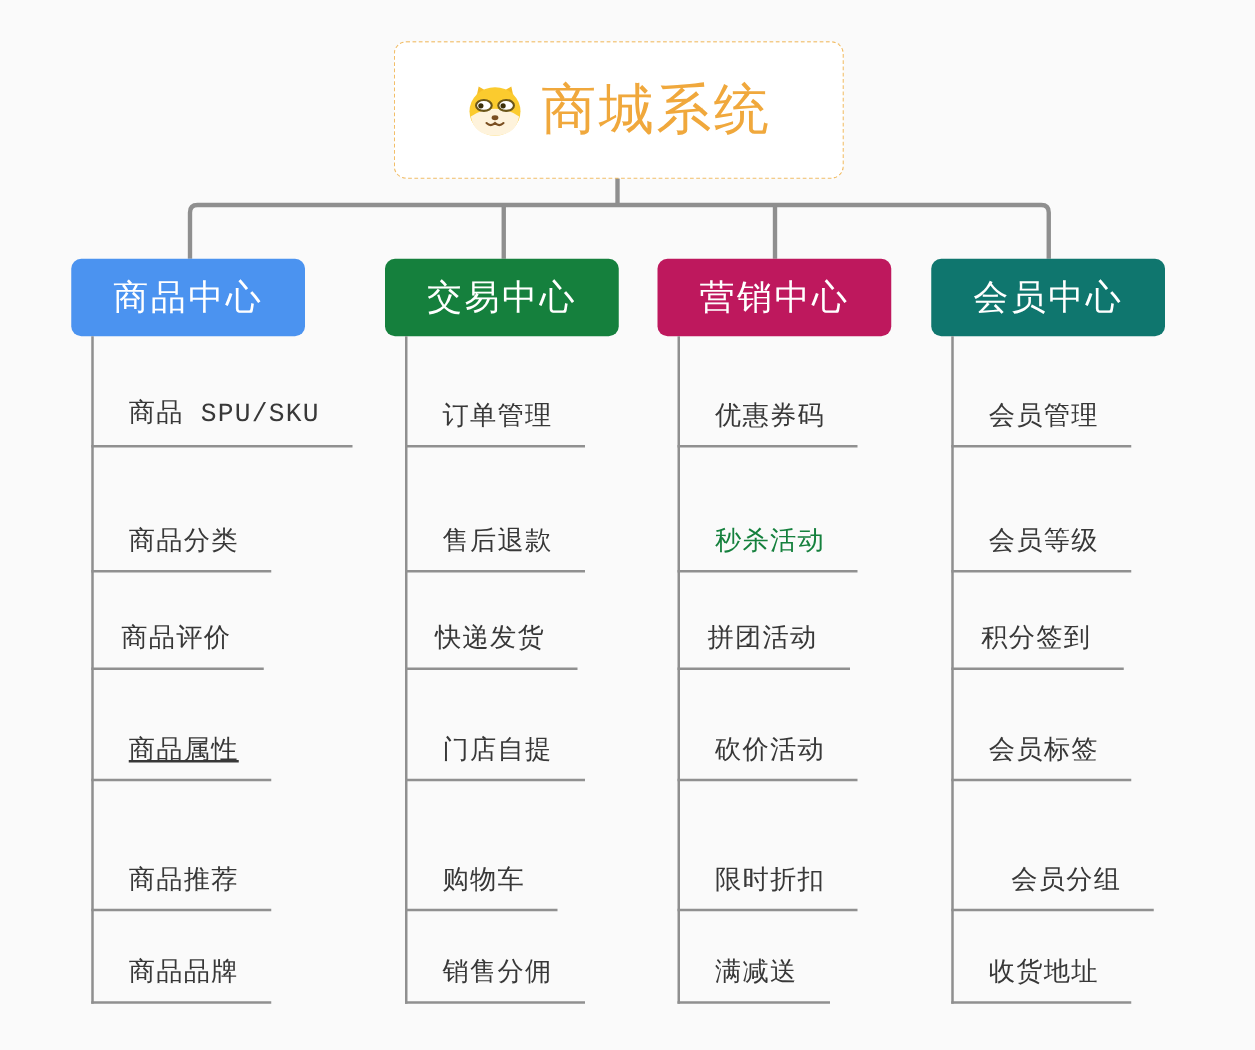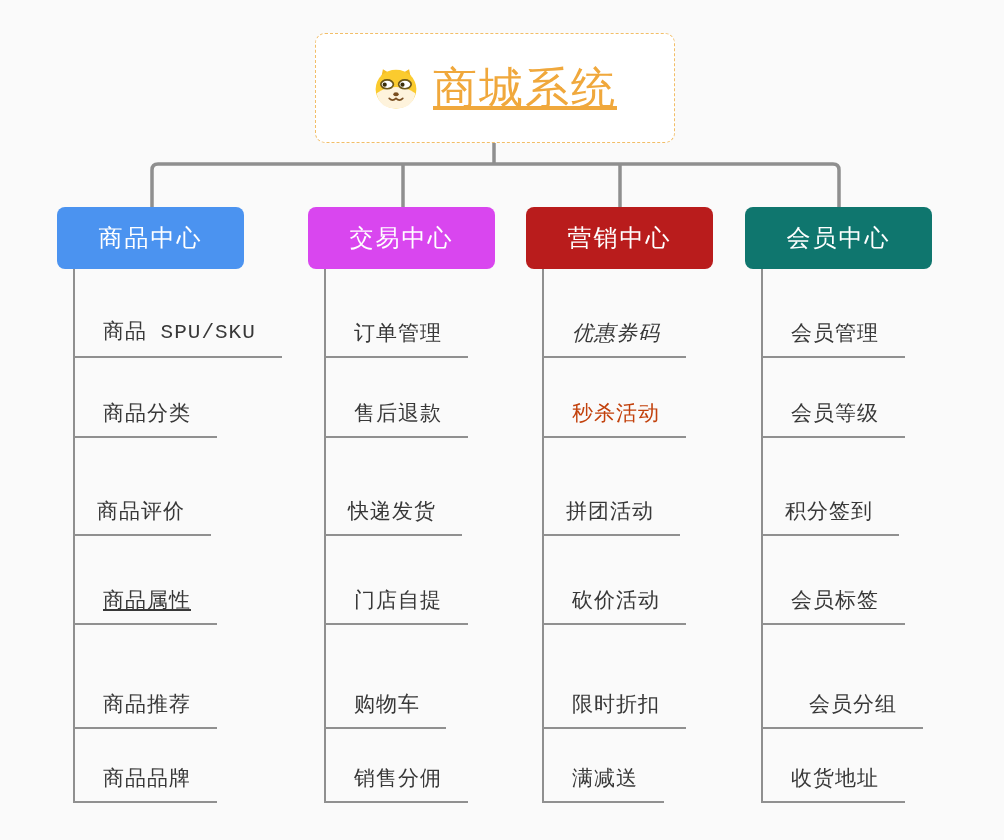--- a/index.html
+++ b/index.html
@@ -27,21 +27,20 @@
     align-items:center;
     justify-content:center;
     gap:14px;
   }
   .root-title{
     font-size:44px;
     line-height:1;
     letter-spacing:2px;
     font-weight:400;
     white-space:nowrap;
-    text-decoration:underline;
   }
   .mascot{width:46px;height:44px;flex:0 0 auto;}
   
   .connectors{
     position:absolute;
     left:0; top:0;
     width:1004px; height:220px;
     pointer-events:none;
   }
   
@@ -56,21 +55,21 @@
   .branch-b3{left:745px;}
   .branch-header{
     position:absolute;
     left:0; top:0;
     width:187px; height:62px;
     border-radius:8px;
     display:flex;
     align-items:center;
     justify-content:center;
     color:#FFFFFF;
-    font-size:24px;
+    font-size:28px;
     letter-spacing:2px;
     white-space:nowrap;
   }
   .branch-line{
     position:absolute;
     left:16px; top:62px;
     width:2px; height:534px;
   }
   .branch-items{
     position:absolute;
@@ -82,21 +81,21 @@
     left:0;
     display:inline-block;
     white-space:nowrap;
     font-size:21px;
     line-height:28px;
     letter-spacing:1px;
     padding:0 26px 9px 30px;
     border-bottom:2px solid #909090;
   }
   .map-item:nth-child(1){top:50px;}
-  .map-item:nth-child(2){top:130px;}
+  .map-item:nth-child(2){top:150px;}
   .map-item:nth-child(3){top:228px;padding-left:24px;}
   .map-item:nth-child(4){top:317px;}
   .map-item:nth-child(5){top:421px;}
   .map-item:nth-child(6){top:495px;}
 </style>
 </head>
 <body>
 
 <div class="stage" style="background-color: rgb(250, 250, 250);">
 
@@ -132,38 +131,38 @@
       <div class="map-item" style="color: rgb(56, 56, 56); border-color: rgb(144, 144, 144); font-family: Liberation Mono, monospace;">商品 SPU/SKU</div>
       <div class="map-item" style="color: rgb(56, 56, 56); border-color: rgb(144, 144, 144);">商品分类</div>
       <div class="map-item" style="color: rgb(56, 56, 56); border-color: rgb(144, 144, 144);">商品评价</div>
       <div class="map-item" style="color: rgb(56, 56, 56); border-color: rgb(144, 144, 144); text-decoration: underline;">商品属性</div>
       <div class="map-item" style="color: rgb(56, 56, 56); border-color: rgb(144, 144, 144);">商品推荐</div>
       <div class="map-item" style="color: rgb(56, 56, 56); border-color: rgb(144, 144, 144);">商品品牌</div>
     </div>
   </div>
 
   <div class="branch branch-b1">
-    <div class="branch-header" style="background-color: #d946ef; color: rgb(255, 255, 255);">交易中心</div>
+    <div class="branch-header" style="background-color: #15803d; color: rgb(255, 255, 255);">交易中心</div>
     <div class="branch-line" style="background-color: rgb(143, 143, 143);"></div>
     <div class="branch-items">
       <div class="map-item" style="color: rgb(56, 56, 56); border-color: rgb(144, 144, 144);">订单管理</div>
       <div class="map-item" style="color: rgb(56, 56, 56); border-color: rgb(144, 144, 144); text-align: center;">售后退款</div>
       <div class="map-item" style="color: rgb(56, 56, 56); border-color: rgb(144, 144, 144);">快递发货</div>
       <div class="map-item" style="color: rgb(56, 56, 56); border-color: rgb(144, 144, 144);">门店自提</div>
       <div class="map-item" style="color: rgb(56, 56, 56); border-color: rgb(144, 144, 144);">购物车</div>
       <div class="map-item" style="color: rgb(56, 56, 56); border-color: rgb(144, 144, 144);">销售分佣</div>
     </div>
   </div>
 
   <div class="branch branch-b2">
-    <div class="branch-header" style="background-color: #b91c1c; color: rgb(255, 255, 255);">营销中心</div>
+    <div class="branch-header" style="background-color: #be185d; color: rgb(255, 255, 255);">营销中心</div>
     <div class="branch-line" style="background-color: rgb(143, 143, 143);"></div>
     <div class="branch-items">
-      <div class="map-item" style="color: rgb(56, 56, 56); border-color: rgb(144, 144, 144); font-style: italic;">优惠券码</div>
-      <div class="map-item" style="color: #c2410c; border-color: rgb(144, 144, 144);">秒杀活动</div>
+      <div class="map-item" style="color: rgb(56, 56, 56); border-color: rgb(144, 144, 144);">优惠券码</div>
+      <div class="map-item" style="color: #15803d; border-color: rgb(144, 144, 144);">秒杀活动</div>
       <div class="map-item" style="color: rgb(56, 56, 56); border-color: rgb(144, 144, 144);">拼团活动</div>
       <div class="map-item" style="color: rgb(56, 56, 56); border-color: rgb(144, 144, 144);">砍价活动</div>
       <div class="map-item" style="color: rgb(56, 56, 56); border-color: rgb(144, 144, 144);">限时折扣</div>
       <div class="map-item" style="color: rgb(56, 56, 56); border-color: rgb(144, 144, 144);">满减送</div>
     </div>
   </div>
 
   <div class="branch branch-b3">
     <div class="branch-header" style="background-color: #0f766e; color: rgb(255, 255, 255);">会员中心</div>
     <div class="branch-line" style="background-color: rgb(143, 143, 143);"></div>

